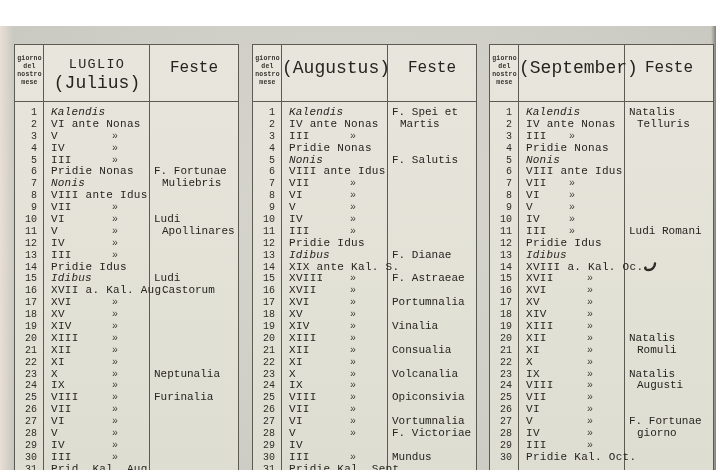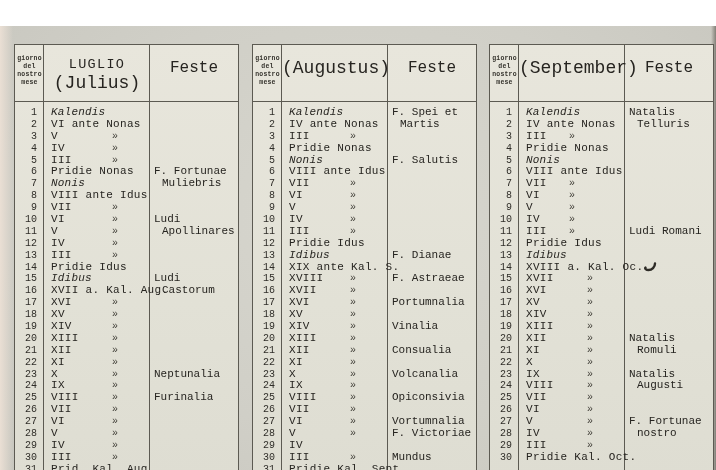--- a/index.html
+++ b/index.html
@@ -1180,21 +1180,21 @@
           </span>
         </div>
 
         <div class="row">
           <span class="c-day">28</span>
           <span class="c-name">
             <span class="nm">IV</span>
             <span class="ditto show">»</span>
           </span>
           <span class="c-feste">
-            <span class="fx indent">nostro</span>
+            <span class="fx indent">giorno</span>
             
           </span>
         </div>
 
         <div class="row">
           <span class="c-day">29</span>
           <span class="c-name">
             <span class="nm">III</span>
             <span class="ditto show">»</span>
           </span>

